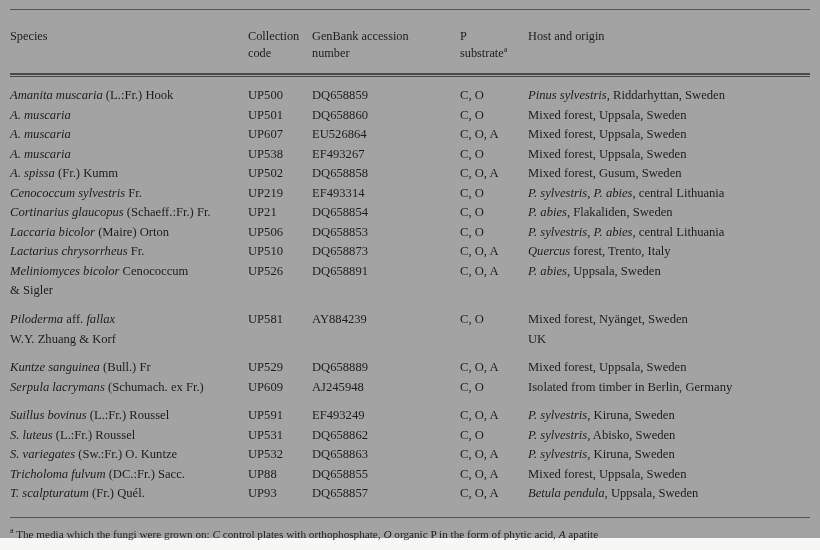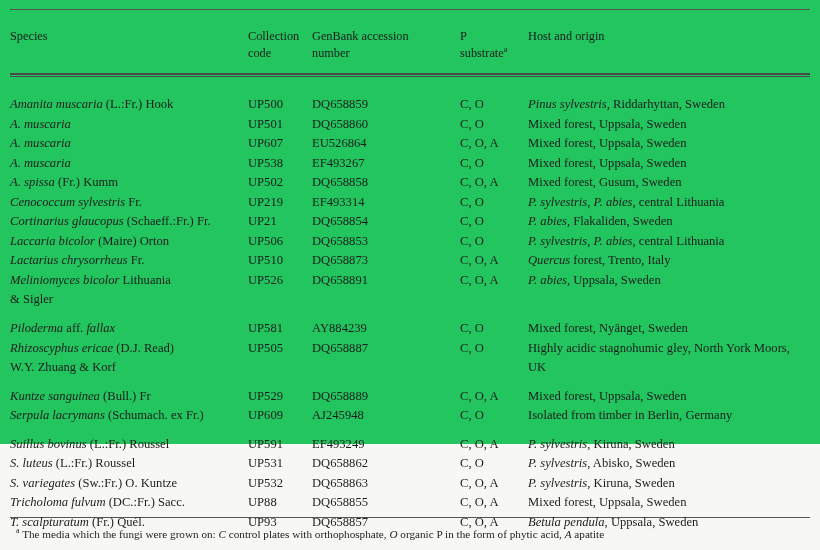--- a/index.html
+++ b/index.html
@@ -11,22 +11,22 @@
     width: 820px;
     height: 550px;
     overflow: hidden;
     font-family: "Liberation Serif", "DejaVu Serif", serif;
     color: #1d1d1d;
     -webkit-font-smoothing: antialiased;
   }
   .page {
     position: relative;
     width: 820px;
-    height: 444px;
-    background: #22c55e;
+    height: 538px;
+    background: #a3a3a3;
     box-sizing: border-box;
   }
 
   
   .rule-top {
     position: absolute;
     left: 10px;
     right: 10px;
     top: 9px;
     height: 1px;
@@ -97,26 +97,26 @@
   tbody tr.spacer td { line-height: 9px; font-size: 1px; }
 
   
   tbody tr.cont td { line-height: 19.55px; margin-top: 8px; }
   td.indent { padding-left: 10px; }
   td.indent2 { padding-left: 19px; }
 
   i, .it { font-style: italic; }
 
   
-  tbody tr.first td { padding-top: 22px; }
+  tbody tr.first td { padding-top: 13px; }
 
   
   .footnote {
     position: absolute;
-    left: 16px;
+    left: 10px;
     top: 527px;
     width: 800px;
     font-size: 11.2px;
     line-height: 1.25;
     color: #1d1d1d;
   }
   .footnote sup {
     font-size: 8px;
     vertical-align: super;
     line-height: 0;
@@ -206,21 +206,21 @@
           <td><span class="it">P. sylvestris</span><span>, </span><span class="it">P. abies</span><span>, central Lithuania</span></td>
         </tr>
         <tr>
           <td><span class="it">Lactarius chrysorrheus</span><span> Fr.</span></td>
           <td>UP510</td>
           <td>DQ658873</td>
           <td>C, O, A</td>
           <td><span class="it">Quercus</span><span> forest, Trento, Italy</span></td>
         </tr>
         <tr>
-          <td><span class="it">Meliniomyces bicolor</span><span> Lithuania</span></td>
+          <td><span class="it">Meliniomyces bicolor</span><span> Cenococcum</span></td>
           <td>UP526</td>
           <td>DQ658891</td>
           <td>C, O, A</td>
           <td><span class="it">P. abies</span><span>, Uppsala, Sweden</span></td>
         </tr>
         <tr class="cont">
           <td class="indent">&amp; Sigler</td>
           <td>&nbsp;</td>
           <td>&nbsp;</td>
           <td>&nbsp;</td>
@@ -233,27 +233,20 @@
           <td>&nbsp;</td>
           <td>&nbsp;</td>
         </tr>
         <tr>
           <td><span class="it">Piloderma</span><span> aff. </span><span class="it">fallax</span></td>
           <td>UP581</td>
           <td>AY884239</td>
           <td>C, O</td>
           <td><span>Mixed forest, Nyänget, Sweden</span></td>
         </tr>
-        <tr>
-          <td><span class="it">Rhizoscyphus ericae</span><span> (D.J. Read)</span></td>
-          <td>UP505</td>
-          <td>DQ658887</td>
-          <td>C, O</td>
-          <td><span>Highly acidic stagnohumic gley, North York Moors,</span></td>
-        </tr>
         <tr class="cont">
           <td class="indent">W.Y. Zhuang &amp; Korf</td>
           <td>&nbsp;</td>
           <td>&nbsp;</td>
           <td>&nbsp;</td>
           <td class="indent2">UK</td>
         </tr>
         <tr class="spacer">
           <td>&nbsp;</td>
           <td>&nbsp;</td>

